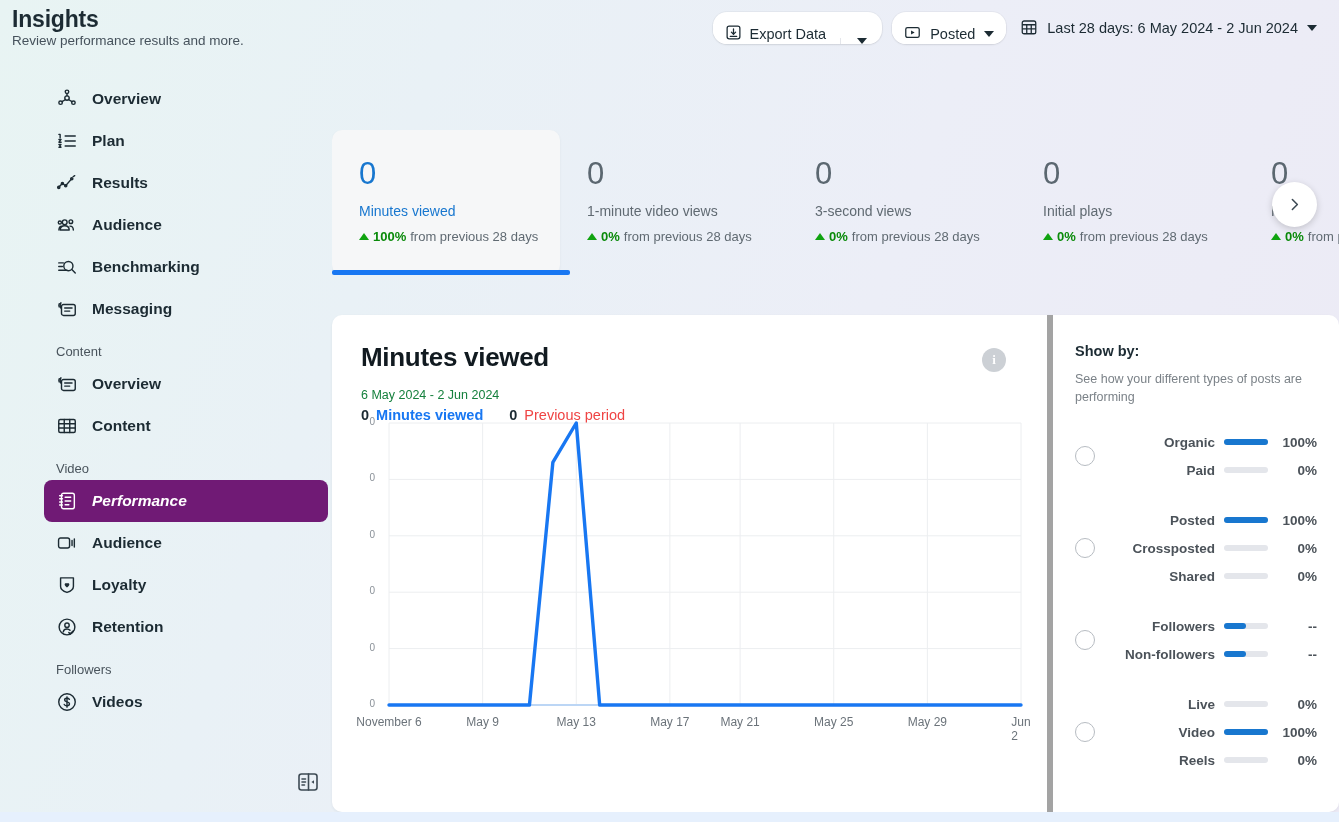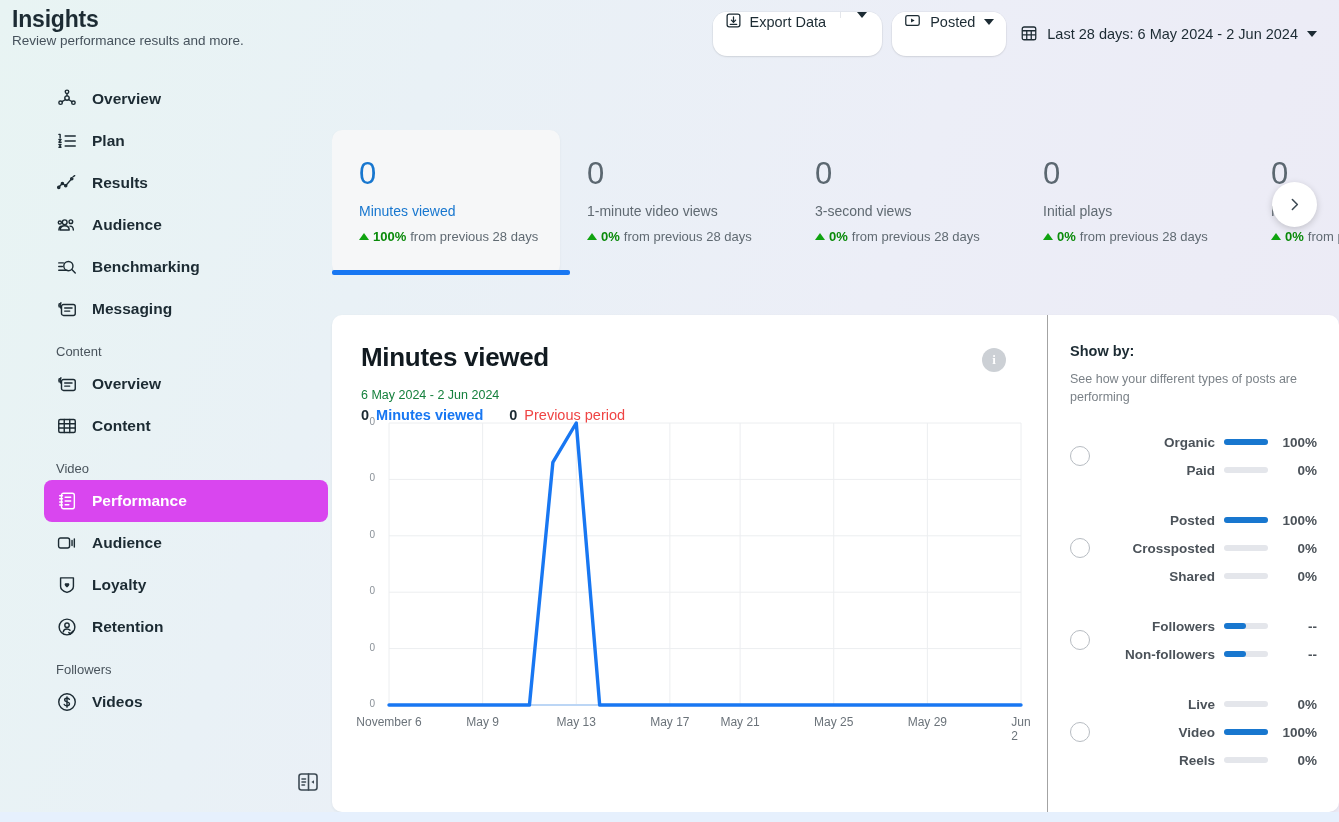--- a/index.html
+++ b/index.html
@@ -25,24 +25,24 @@
   }
   .page-sub {
     font-size: 13.5px; color: #46525c; 
   }
 
   .toolbar {
     position: absolute; top: 12px; right: 18px;
     display: flex; align-items: center; gap: 10px;
   }
   .btn-group {
-    display: flex; align-items: flex-start;
+    display: flex; align-items: flex-end;
     background: #fff; border-radius: 14px;
     box-shadow: 0 1px 2px rgba(0,0,0,.09), 0 0 0 1px rgba(0,0,0,.03);
-    overflow: hidden; height: 44px;
+    overflow: hidden; height: 32px;
   }
   .btn-main {
     display: flex; align-items: center; gap: 8px;
     padding: 0 14px 0 12px; font-size: 14.5px; color: #1c2b33;
     cursor: pointer; background: #fff; border: none;
     font-family: "Liberation Sans", sans-serif;
   }
   .btn-split {
     display: flex; align-items: center; justify-content: center;
     width: 42px; border-left: 1px solid #e4e6eb; background: #fff;
@@ -64,21 +64,21 @@
     position: absolute; left: 0; top: 78px; width: 320px; height: 744px; margin-left: 24px;
   }
   .nav-item {
     display: flex; align-items: center; gap: 14px;
     height: 42px; margin: 0 16px 0 20px; padding: 0 12px;
     border-radius: 8px; cursor: pointer;
     color: #1c2b33; font-size: 15.5px; font-weight: 600;
   }
   .nav-item .ico { width: 22px; height: 22px; flex: 0 0 22px;
     display: flex; align-items: center; justify-content: center; }
-  .nav-item.active { background: #d946ef; color: #fff; }
+  .nav-item.active { background: #701a75; color: #fff; font-style: italic; }
   .nav-item.active svg { stroke: #fff; }
   .nav-group-label {
     font-size: 13px; color: #49545c; font-weight: 400;
     margin: 14px 0 4px 32px;
   }
   .sidebar-toggle {
     position: absolute; left: 272px; top: 692px;
     width: 24px; height: 24px; cursor: pointer;
   }
 
@@ -153,21 +153,21 @@
     position: absolute; left: 0; width: 14px; text-align: right;
     font-size: 10px; color: #8a9198;
   }
   .xlab {
     position: absolute; top: 300px; font-size: 12px; color: #6b737a;
     transform: translateX(-50%);
   }
 
   
   .side-col {
-    width: 292px; border-left: 1px solid #a3a3a3;
+    width: 292px; border-left: 6px solid #a3a3a3;
     padding: 28px 22px 0 22px;
   }
   .showby-title { font-size: 14.5px; font-weight: 700; color: #1c2b33; }
   .showby-desc { font-size: 12.5px; color: #7b8288; margin-top: 11px; line-height: 1.45; }
   .group { display: flex; align-items: center; margin-top: 22px; }
   .radio {
     width: 20px; height: 20px; border-radius: 50%;
     border: 1.4px solid #b7bcc2; flex: 0 0 20px; margin-right: 10px;
     cursor: pointer; background: #fff;
   }

